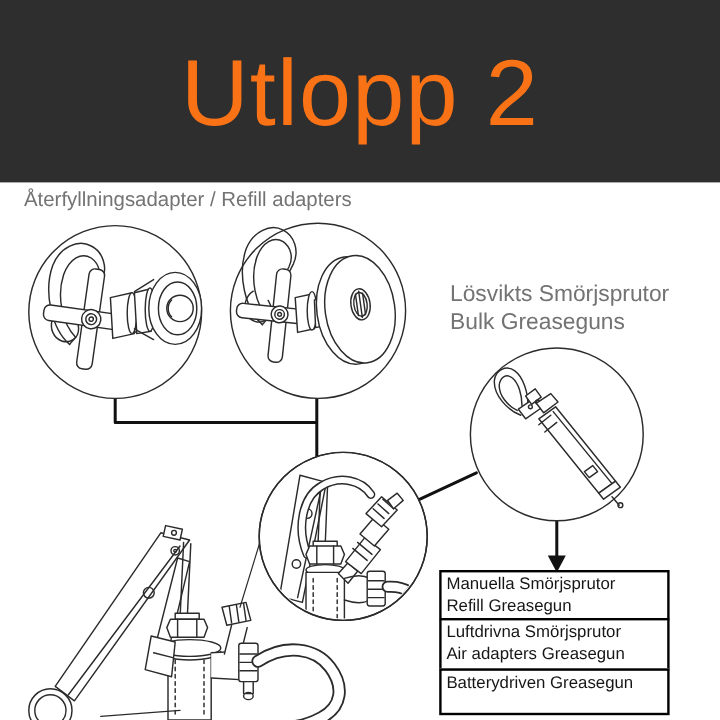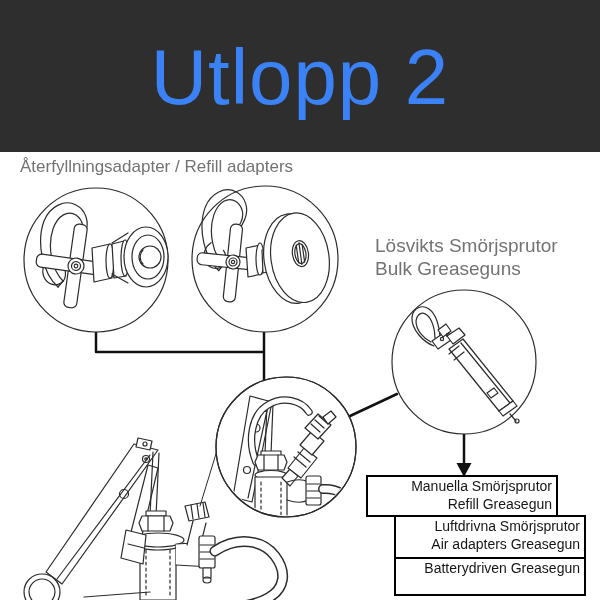--- a/index.html
+++ b/index.html
@@ -6,33 +6,33 @@
   .page{
     position:relative;width:600px;height:600px;overflow:hidden;
     background:#ffffff;font-family:"Liberation Sans",sans-serif;
     margin:0 auto;
   }
   .header-band{
     position:absolute;left:0;top:0;width:600px;height:152px;
     background:#2e2e2e;display:flex;align-items:center;justify-content:center;
   }
   .header-title{
-    color:#3b82f6;font-size:78px;font-weight:400;letter-spacing:1px;line-height:1;
+    color:#f97316;font-size:78px;font-weight:400;letter-spacing:1px;line-height:1;
     padding-top:2px;
   }
   .label{position:absolute;color:#737373;}
   .label-refill{left:20px;top:157px;font-size:17px;}
   .label-bulk{left:375px;top:234px;font-size:19px;line-height:23px;}
   .diagram-svg{position:absolute;left:0;top:0;}
-  .gtable{position:absolute;left:366px;top:475px;width:192px;text-align:right;}
+  .gtable{position:absolute;left:366px;top:475px;width:192px;}
   .gcell{
     box-sizing:border-box;width:192px;border:2px solid #000;background:#fff;
     padding:1px 4px;font-size:14px;line-height:17.5px;color:#161616;
   }
-  .gcell + .gcell{margin-top:-2px;margin-left:28px;}
+  .gcell + .gcell{margin-top:-2px;}
   .gcell-3{line-height:17px;}
   svg *{vector-effect:non-scaling-stroke;}
 </style>
 </head>
 <body>
 
 <div class="page">
 
   <div class="header-band">
     <div class="header-title">Utlopp 2</div>

